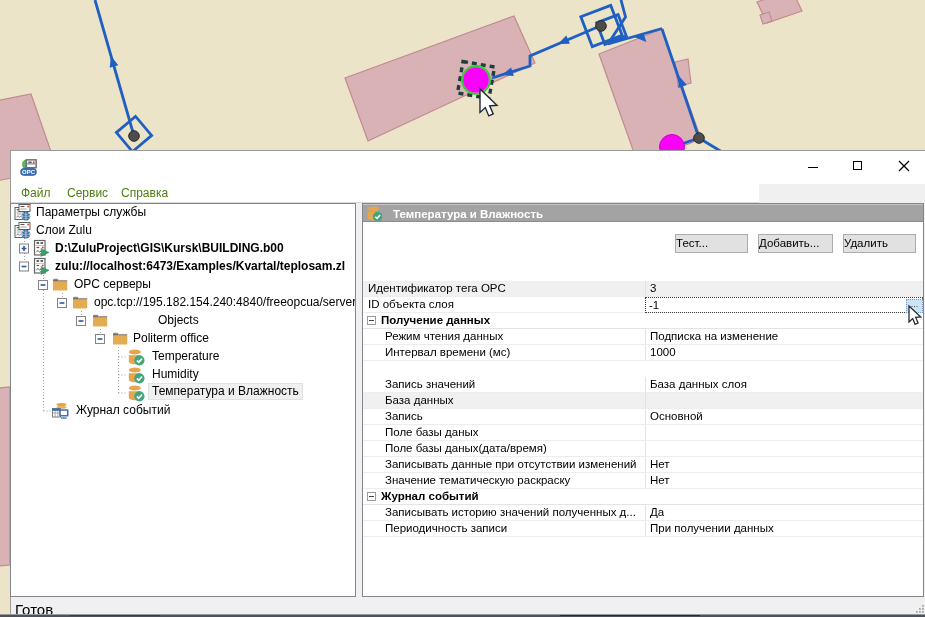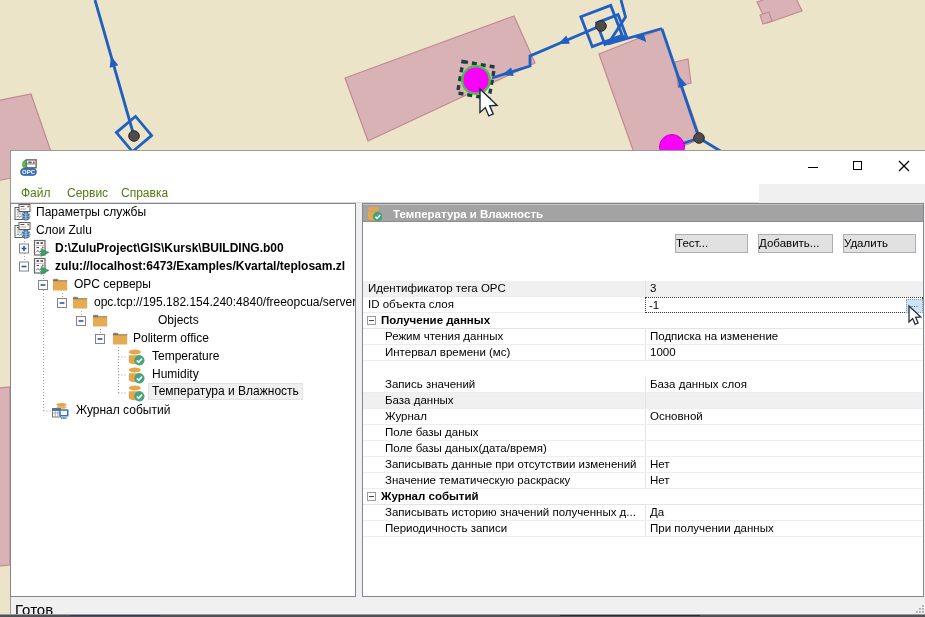--- a/index.html
+++ b/index.html
@@ -266,21 +266,21 @@
       </div>
     <div class="prow" style="top:173px;">
         <span class="pn1">Запись значений</span>
         <span class="pval">База данных слоя</span>
       </div>
     <div class="prow" style="top:189px;background:#f0f0f0;">
         <span class="pn1">База данных</span>
         <span class="pval"></span>
       </div>
     <div class="prow" style="top:205px;">
-        <span class="pn1">Журнал</span>
+        <span class="pn1">Запись</span>
         <span class="pval">Основной</span>
       </div>
     <div class="prow" style="top:221px;">
         <span class="pn1">Поле базы даных</span>
         <span class="pval"></span>
       </div>
     <div class="prow" style="top:237px;">
         <span class="pn1">Поле базы даных(дата/время)</span>
         <span class="pval"></span>
       </div>

